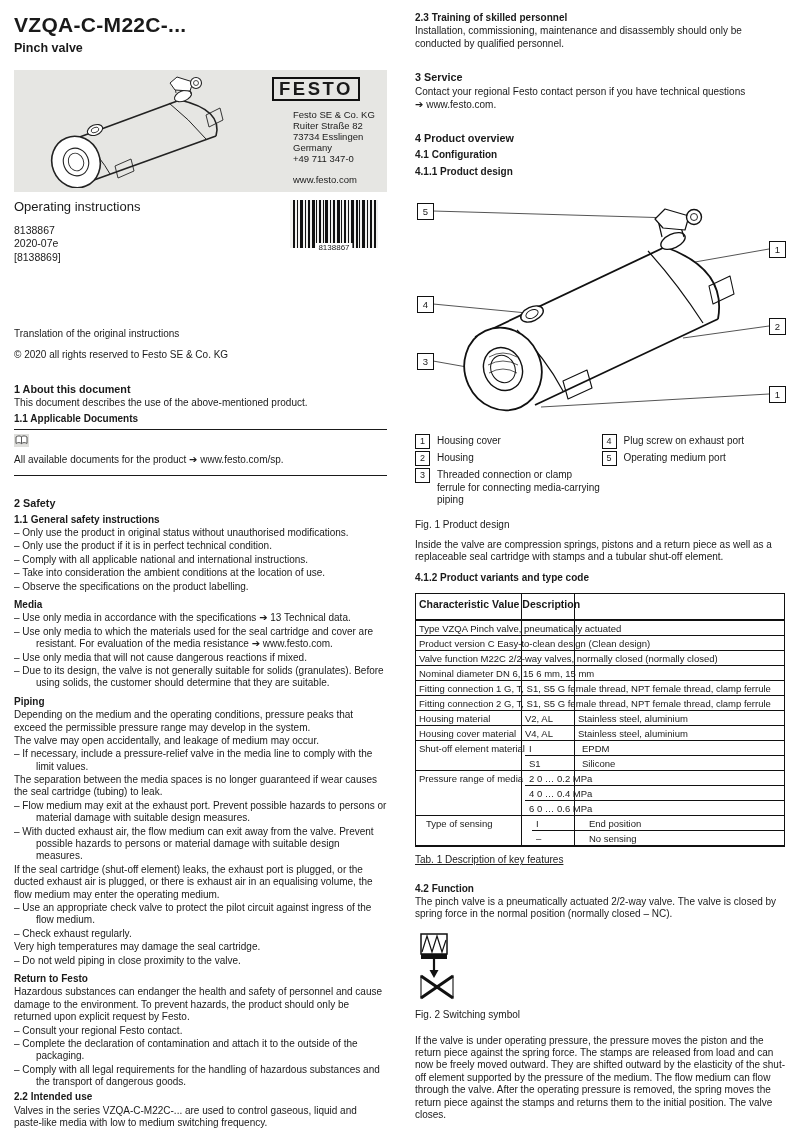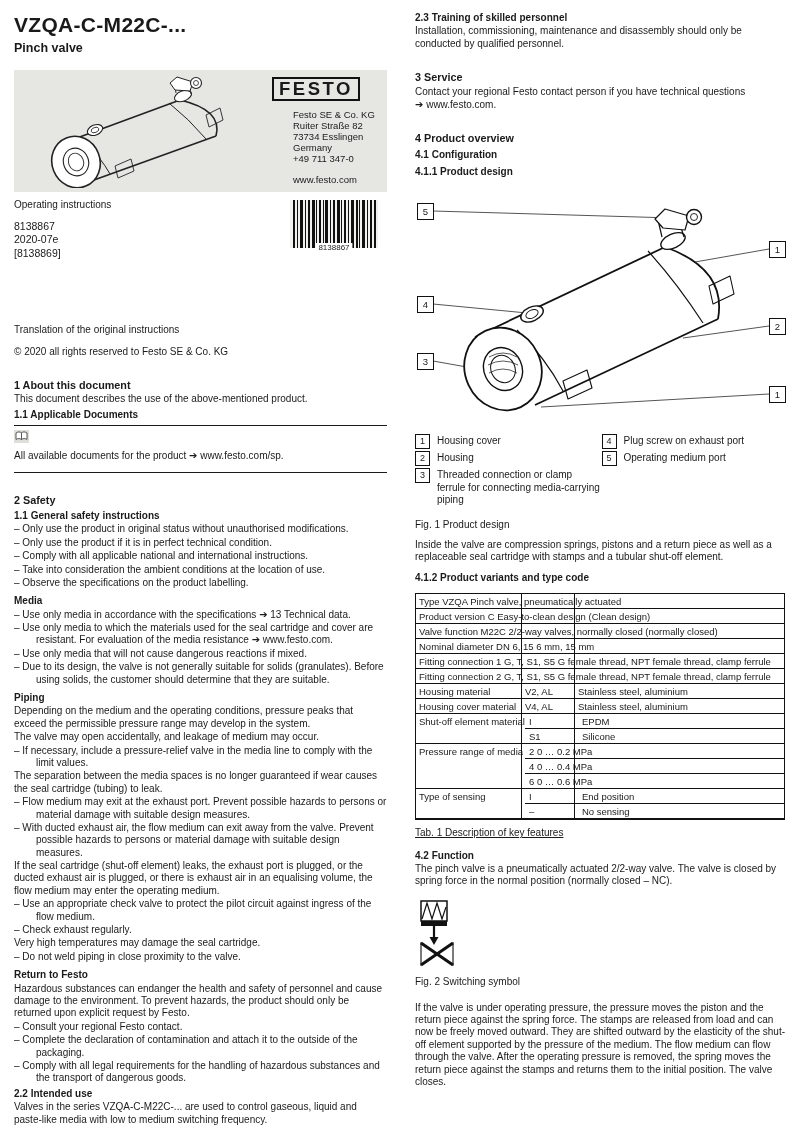--- a/index.html
+++ b/index.html
@@ -13,21 +13,21 @@
   h1{font-size:21px;margin:0;letter-spacing:.3px;font-weight:bold;}
   .subtitle{font-size:12.5px;font-weight:bold;margin-top:3px;}
 
   .panel{position:relative;margin-top:13px;height:122px;background:var(--panel,#e6e6e3);}
   .photo{position:absolute;left:6px;top:4px;}
   .brand-box{position:absolute;left:258px;top:7px;border:2.5px solid #111;background:var(--panel,#e6e6e3);
              font-weight:bold;font-size:18.5px;letter-spacing:2.5px;padding:0 5px;line-height:1.1;}
   .addr{position:absolute;left:279px;top:39px;font-size:9.5px;line-height:1.18;}
   .web{position:absolute;left:279px;top:104px;font-size:9.5px;}
 
-  .opinstr{margin-top:7px;font-size:10px;}
+  .opinstr{margin-top:7px;font-size:13px;}
   .docnums{margin-top:9px;font-size:10.5px;line-height:1.28;}
   .barcode{position:absolute;left:276px;top:188px;width:88px;height:52px;}
   .bcnum{position:absolute;left:50%;transform:translateX(-50%);bottom:-1px;background:#fff;
          font-size:8px;padding:0 3px;white-space:nowrap;}
   .transl{margin-top:64px;}
   .copyr{margin-top:9px;}
 
   .h-sec{font-weight:bold;font-size:10.8px;margin-top:21px;}
   .h-sub{font-weight:bold;margin-top:3px;}
   .h-bold{font-weight:bold;margin-top:6px;}
@@ -52,21 +52,21 @@
   .tabcap{margin-top:7px;text-decoration:underline;}
 
   #type-table{position:relative;margin-top:9px;width:370px;border-top:1.5px solid #111;
               border-bottom:2.5px solid #111;font-size:9.5px;line-height:10px;}
   .thead{height:20px;font-weight:bold;font-size:10.5px;padding:5px 0 0 4px;border-bottom:2px solid #111;white-space:nowrap;}
   .trow{position:relative;height:14px;border-bottom:1px solid #111;}
   .flowtxt,.tc1{position:absolute;left:4px;top:2.5px;white-space:nowrap;}
   .tc2{position:absolute;left:110px;top:2.5px;white-space:nowrap;}
   .tc3{position:absolute;left:163px;top:2.5px;white-space:nowrap;}
   .tgroup{position:relative;display:flex;border-bottom:1px solid #111;}
-  .tgroup.glast{border-bottom:none;}
+  .tgroup.glast{border-bottom:none;padding-left:7px;}
   .gc{width:106px;padding:2.5px 0 0 4px;}
   .gsub{flex:1;}
   .srow{position:relative;height:14px;border-bottom:1px solid #111;}
   .srow:last-child{border-bottom:none;}
   .sv,.sflow{position:absolute;left:4px;top:2.5px;white-space:nowrap;}
   .sd{position:absolute;left:57px;top:2.5px;white-space:nowrap;}
   .tvl{position:absolute;top:0;bottom:0;width:1px;background:#111;z-index:3;}
 
   .fig2{margin-top:11px;margin-left:4px;}
   .fig2cap{margin-top:6px;}
@@ -284,20 +284,21 @@
             <span class="legtext">Operating medium port</span>
           </div>
         </div>
     </div>
     <div class="figcap">Fig. 1 Product design</div>
 
     <div class="p" style="margin-top:8px;">Inside the valve are compression springs, pistons and a return piece as well as a replaceable seal cartridge with stamps and a tubular shut-off element.</div>
     <div class="h-sub" style="margin-top:8px;">4.1.2 Product variants and type code</div>
 
     <div id="type-table">
+        <div class="thead">Characteristic Value Description</div>
         <div class="trow">
           <span class="flowtxt">Type VZQA Pinch valve, pneumatically actuated</span>
         </div>
         <div class="trow">
           <span class="flowtxt">Product version C Easy-to-clean design (Clean design)</span>
         </div>
         <div class="trow">
           <span class="flowtxt">Valve function M22C 2/2-way valves, normally closed (normally closed)</span>
         </div>
         <div class="trow">
@@ -359,21 +360,21 @@
             </div>
           </div>
         </div>
         <div class="tvl" style="left: 0px;"></div>
         <div class="tvl" style="left: 106px;"></div>
         <div class="tvl" style="left: 159px;"></div>
         <div class="tvl" style="left: 369px;"></div>
       </div>
     <div class="tabcap">Tab. 1 Description of key features</div>
 
-    <div class="h-sub" style="margin-top:10px;">4.2 Function</div>
+    <div class="h-sub" style="margin-top:16px;">4.2 Function</div>
     <div class="p">The pinch valve is a pneumatically actuated 2/2-way valve. The valve is closed by spring force in the normal position (normally closed – NC).</div>
 
     <div class="fig2">
       <svg width="40" height="68" viewBox="0 0 40 68">
         <rect x="2" y="2" width="26" height="20" fill="#fff" stroke="#111" stroke-width="1.5"></rect>
         <polyline points="3,20 8,4 13,20 18,4 23,20 27,8" fill="none" stroke="#111" stroke-width="1.2"></polyline>
         <rect x="2" y="22" width="26" height="5" fill="#111"></rect>
         <line x1="15" y1="27" x2="15" y2="40" stroke="#111" stroke-width="2.2"></line>
         <polygon points="10.5,38 19.5,38 15,46" fill="#111"></polygon>
         <polygon points="2,44 2,66 18,55" fill="#fff" stroke="#111" stroke-width="1.1"></polygon>

